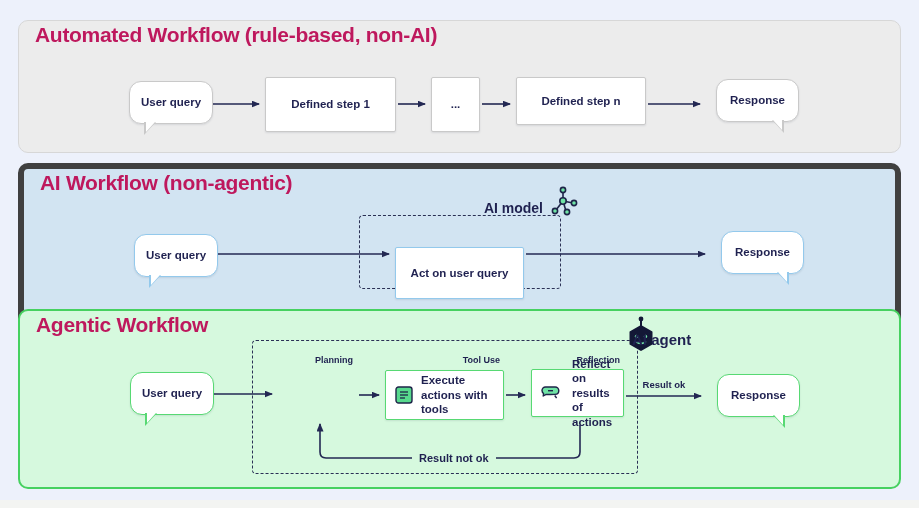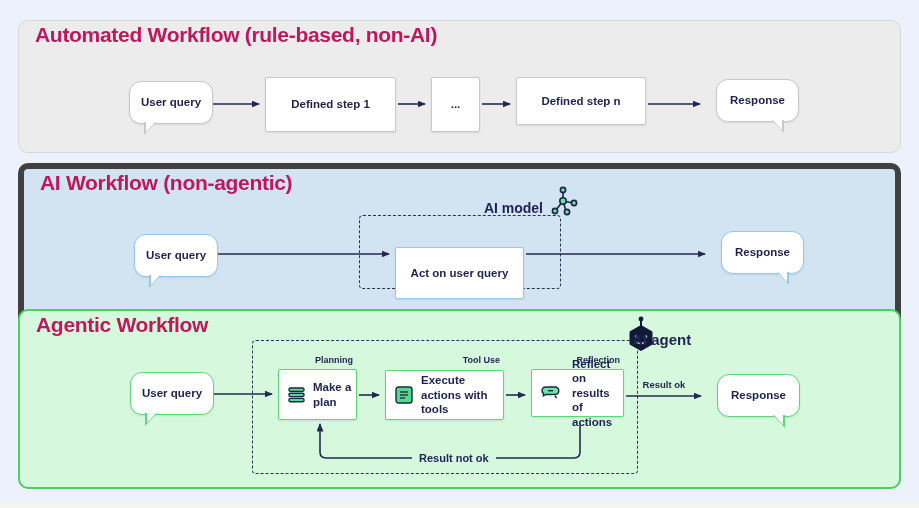--- a/index.html
+++ b/index.html
@@ -169,30 +169,20 @@
         <line x1="606" y1="85" x2="681" y2="85" marker-end="url(#ah3)"></line>
         <path d="M560,114 L560,141 Q560,147 554,147 L306,147 Q300,147 300,141 L300,113" marker-end="url(#ah3)"></path>
       </g>
     </svg>
 
     <div class="node bubble tail-left b-green bub-green abs" style="left:100px;top:61px;width:84px;height:43px;">
       <span>User query</span>
     </div>
 
     <div class="mini-label" style="left:258px;top:44px;width:75px;text-align:right;">Planning</div>
-    <div class="node icon-node b-green abs" style="left:258px;top:58px;width:79px;height:51px;">
-      <svg width="17" height="16" viewBox="0 0 17 16">
-        <g fill="#57d98d" stroke="#1e2448" stroke-width="1.4">
-          <rect x="1" y="1" width="15" height="3.4" rx="1.4"></rect>
-          <rect x="1" y="6.2" width="15" height="3.4" rx="1.4"></rect>
-          <rect x="1" y="11.4" width="15" height="3.4" rx="1.4"></rect>
-        </g>
-      </svg>
-      <span class="txt">Make a plan</span>
-    </div>
 
     <div class="mini-label" style="left:404px;top:44px;width:76px;text-align:right;">Tool Use</div>
     <div class="node icon-node b-green abs" style="left:365px;top:59px;width:119px;height:50px;">
       <svg width="18" height="18" viewBox="0 0 18 18">
         <rect x="1" y="1" width="16" height="16" rx="2.5" fill="#57d98d" stroke="#1e2448" stroke-width="1.4"></rect>
         <g stroke="#1e2448" stroke-width="1.3">
           <line x1="5" y1="6" x2="13" y2="6"></line>
           <line x1="5" y1="9" x2="13" y2="9"></line>
           <line x1="5" y1="12" x2="10" y2="12"></line>
         </g>

